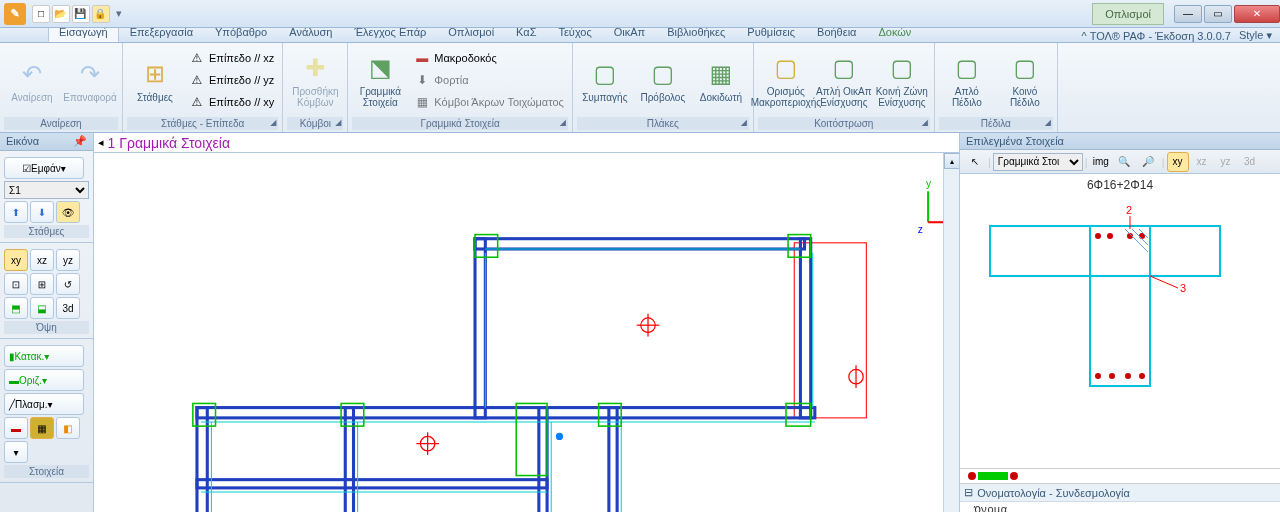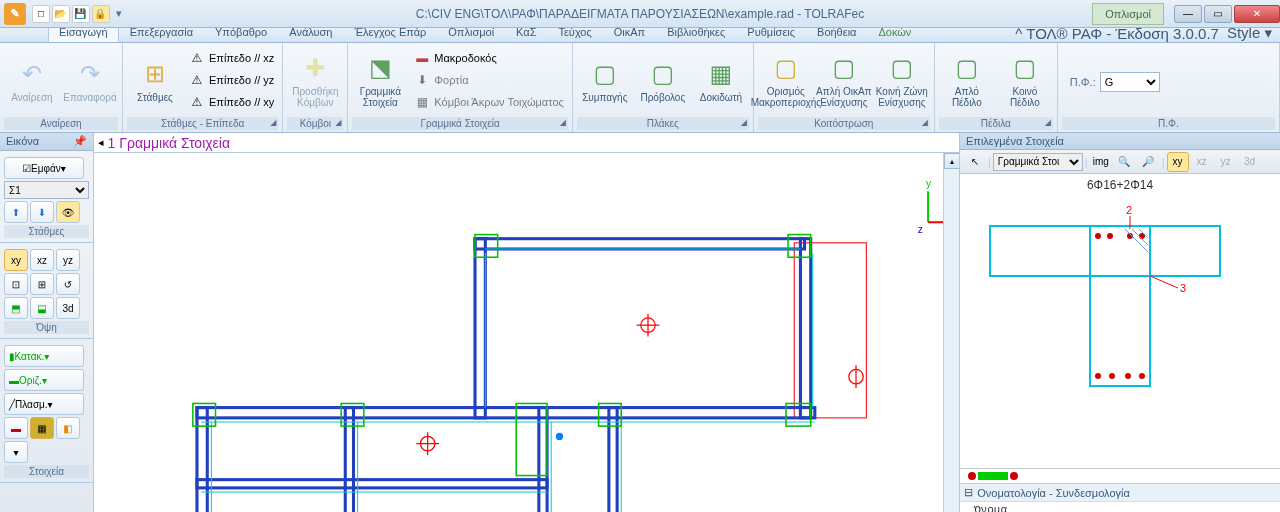--- a/index.html
+++ b/index.html
@@ -16,21 +16,21 @@
 .context-tab { background: #d4e8d4; border: 1px solid #a0c0a0; padding: 4px 12px; color: #4a6a4a; font-size: 11px; margin-right: 8px; }
 .win-btns { display: flex; }
 .win-btn { width: 28px; height: 18px; background: linear-gradient(#e0e8f0, #c0d0e0); border: 1px solid #8aa8c8; border-radius: 2px; margin-left: 2px; display: flex; align-items: center; justify-content: center; font-size: 10px; }
 .win-btn.close { width: 46px; background: linear-gradient(#e88, #c44); color: #fff; border-color: #a44; }
 
 
 .tabstrip { height: 15px; background: linear-gradient(#e8f0f8, #d4e4f4); display: flex; align-items: flex-end; padding-left: 48px; border-bottom: 1px solid #9db8d8; }
 .tab { padding: 3px 10px; color: #3a5a7a; font-size: 11px; cursor: pointer; border: 1px solid transparent; }
 .tab.active { background: #f4f8fc; border: 1px solid #b0c8e0; border-bottom-color: #f4f8fc; border-radius: 3px 3px 0 0; }
 .tab-right { margin-left: auto; display: flex; align-items: center; padding-right: 8px; gap: 8px; }
-.version-text { color: #3a5a7a; font-size: 15px; }
+.version-text { color: #3a5a7a; font-size: 11px; }
 
 
 .ribbon { height: 90px; background: linear-gradient(#f4f8fc, #e4ecf4); display: flex; border-bottom: 1px solid #9db8d8; }
 .ribbon-group { display: flex; flex-direction: column; border-right: 1px solid #c0d0e0; padding: 2px 4px; position: relative; }
 .ribbon-group-body { display: flex; flex: 1; align-items: flex-start; gap: 2px; padding-top: 2px; }
 .ribbon-group-title { text-align: center; font-size: 10px; color: #5a7090; padding: 1px 0; background: rgba(200,216,232,0.5); position: relative; }
 .ribbon-group-title .launcher { position: absolute; right: 2px; top: 1px; font-size: 8px; color: #5a7090; }
 .rbtn-large { display: flex; flex-direction: column; align-items: center; justify-content: center; width: 56px; height: 66px; border-radius: 3px; cursor: pointer; }
 .rbtn-large.disabled { opacity: 0.5; }
 .rbtn-icon-l { width: 32px; height: 32px; display: flex; align-items: center; justify-content: center; font-size: 24px; }
@@ -91,21 +91,20 @@
   <div class="titlebar-left">
     <div class="app-icon">✎</div>
     <div class="qat">
       <div class="qat-btn">□</div>
       <div class="qat-btn">📂</div>
       <div class="qat-btn">💾</div>
       <div class="qat-btn" style="background:#ffe8a0">🔒</div>
     </div>
     <span style="color:#5a7090;margin-left:4px">▾</span>
   </div>
-  <div class="titlebar-center">C:\CIV ENG\ΤΟΛ\ΡΑΦ\ΠΑΡΑΔΕΙΓΜΑΤΑ ΠΑΡΟΥΣΙΑΣΕΩΝ\example.rad - TOLRAFec</div>
   <div class="titlebar-right">
     <div class="context-tab">Οπλισμοί</div>
     <div class="win-btns">
       <div class="win-btn">—</div>
       <div class="win-btn">▭</div>
       <div class="win-btn close">✕</div>
     </div>
   </div>
 </div>
 
@@ -252,29 +251,20 @@
       </div>
       <div class="rbtn-large">
         <div class="rbtn-icon-l" style="color:#60a060">▢</div>
         <div class="rbtn-label" style="white-space:pre-line">Κοινό
 Πέδιλο</div>
       </div>
     </div>
     <div class="ribbon-group-title"><span>Πέδιλα</span><span class="launcher">◢</span></div>
   </div>
 
-  <div class="ribbon-group" style="flex:1">
-    <div class="ribbon-group-body" style="align-items:center;">
-      <div class="ribbon-field">
-        <span style="color:#5a7090">Π.Φ.:</span>
-        <select class="ribbon-select"><option>G</option></select>
-      </div>
-    </div>
-    <div class="ribbon-group-title">Π.Φ.</div>
-  </div>
 </div>
 
 <div class="main">
 
   <div class="left-panel">
     <div class="panel-header">
         <span>Εικόνα</span>
         <span>📌</span>
       </div>
     <div class="panel-section">

